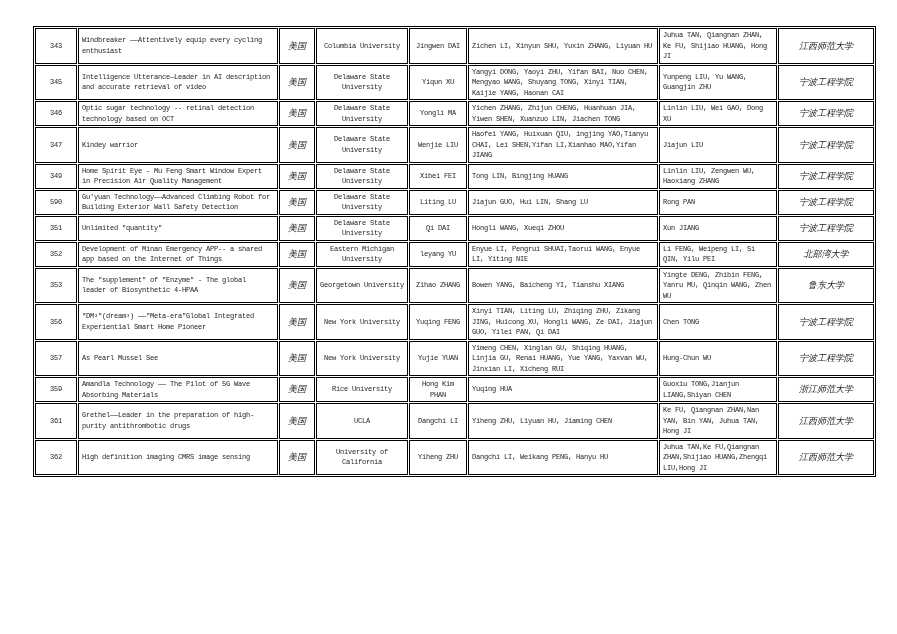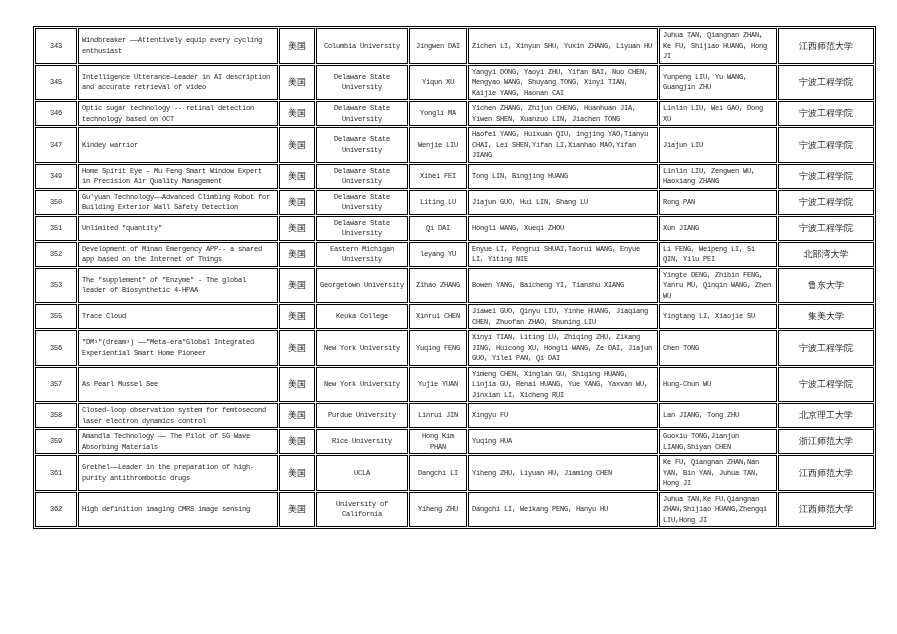--- a/index.html
+++ b/index.html
@@ -37,20 +37,21 @@
     vertical-align: middle;
     word-wrap: break-word;
     overflow: hidden;
   }
   td.a-center { text-align: center; }
   td.a-left   { text-align: left; }
   td.cjk {
     font-size: 9px;
     letter-spacing: 0;
     font-family: "DejaVu Sans", sans-serif;
+    font-style: italic;
   }
   col.w-no      { width: 42px; }
   col.w-title   { width: 200px; }
   col.w-country { width: 36px; }
   col.w-univ    { width: 92px; }
   col.w-leader  { width: 58px; }
   col.w-members { width: 190px; }
   col.w-adv     { width: 118px; }
   col.w-cnuniv  { width: 96px; }
 </style>
@@ -114,21 +115,21 @@
           <td class="a-center">349</td>
           <td class="a-left">Home Spirit Eye - Mu Feng Smart Window Expert in Precision Air Quality Management</td>
           <td class="a-center cjk">美国</td>
           <td class="a-center">Delaware State University</td>
           <td class="a-center">Xibei FEI</td>
           <td class="a-left">Tong LIN, Bingjing HUANG</td>
           <td class="a-left">Linlin LIU, Zengwen WU, Haoxiang ZHANG</td>
           <td class="a-center cjk">宁波工程学院</td>
         </tr>
         <tr>
-          <td class="a-center">350</td>
+          <td class="a-center">590</td>
           <td class="a-left">Gu'yuan Technology——Advanced Climbing Robot for Building Exterior Wall Safety Detection</td>
           <td class="a-center cjk">美国</td>
           <td class="a-center">Delaware State University</td>
           <td class="a-center">Liting LU</td>
           <td class="a-left">Jiajun GUO, Hui LIN, Shang LU</td>
           <td class="a-left">Rong PAN</td>
           <td class="a-center cjk">宁波工程学院</td>
         </tr>
         <tr>
           <td class="a-center">351</td>
@@ -154,58 +155,38 @@
           <td class="a-center">353</td>
           <td class="a-left">The "supplement" of "Enzyme" - The global leader of Biosynthetic 4-HPAA</td>
           <td class="a-center cjk">美国</td>
           <td class="a-center">Georgetown University</td>
           <td class="a-center">Zihao ZHANG</td>
           <td class="a-left">Bowen YANG, Baicheng YI, Tianshu XIANG</td>
           <td class="a-left">Yingte DENG, Zhibin FENG, Yanru MU, Qinqin WANG, Zhen WU</td>
           <td class="a-center cjk">鲁东大学</td>
         </tr>
         <tr>
-          <td class="a-center">355</td>
-          <td class="a-left">Trace Cloud</td>
-          <td class="a-center cjk">美国</td>
-          <td class="a-center">Keuka College</td>
-          <td class="a-center">Xinrui CHEN</td>
-          <td class="a-left">Jiawei GUO, Qinyu LIU, Yinhe HUANG, Jiaqiang CHEN, Zhuofan ZHAO, Shuning LIU</td>
-          <td class="a-left">Yingtang LI, Xiaojie SU</td>
-          <td class="a-center cjk">集美大学</td>
-        </tr>
-        <tr>
           <td class="a-center">356</td>
           <td class="a-left">"DM³"(dream³) ——"Meta-era"Global Integrated Experiential Smart Home Pioneer</td>
           <td class="a-center cjk">美国</td>
           <td class="a-center">New York University</td>
           <td class="a-center">Yuqing FENG</td>
           <td class="a-left">Xinyi TIAN, Liting LU, Zhiqing ZHU, Zikang JING, Huicong XU, Hongli WANG, Ze DAI, Jiajun GUO, Yilei PAN, Qi DAI</td>
           <td class="a-left">Chen TONG</td>
           <td class="a-center cjk">宁波工程学院</td>
         </tr>
         <tr>
           <td class="a-center">357</td>
           <td class="a-left">As Pearl Mussel See</td>
           <td class="a-center cjk">美国</td>
           <td class="a-center">New York University</td>
           <td class="a-center">Yujie YUAN</td>
           <td class="a-left">Yimeng CHEN, Xinglan GU, Shiqing HUANG, Linjia GU,  Renai HUANG, Yue YANG, Yaxvan WU, Jinxian LI, Xicheng RUI</td>
           <td class="a-left">Hung-Chun WU</td>
           <td class="a-center cjk">宁波工程学院</td>
-        </tr>
-        <tr>
-          <td class="a-center">358</td>
-          <td class="a-left">Closed-loop observation system for femtosecond laser electron dynamics control</td>
-          <td class="a-center cjk">美国</td>
-          <td class="a-center">Purdue University</td>
-          <td class="a-center">Linrui JIN</td>
-          <td class="a-left">Xingyu FU</td>
-          <td class="a-left">Lan JIANG, Tong ZHU</td>
-          <td class="a-center cjk">北京理工大学</td>
         </tr>
         <tr>
           <td class="a-center">359</td>
           <td class="a-left">Amandla Technology  —— The Pilot of 5G Wave Absorbing Materials</td>
           <td class="a-center cjk">美国</td>
           <td class="a-center">Rice University</td>
           <td class="a-center">Hong Kim PHAN</td>
           <td class="a-left">Yuqing HUA</td>
           <td class="a-left">Guoxiu TONG,Jianjun LIANG,Shiyan CHEN</td>
           <td class="a-center cjk">浙江师范大学</td>

